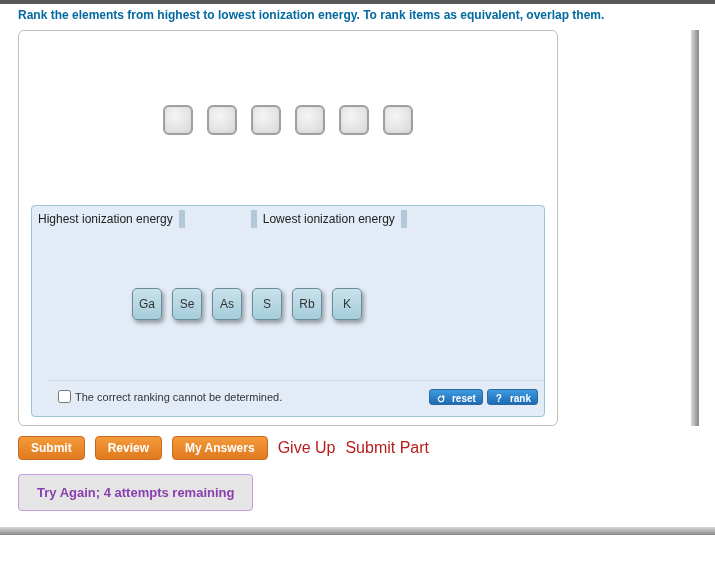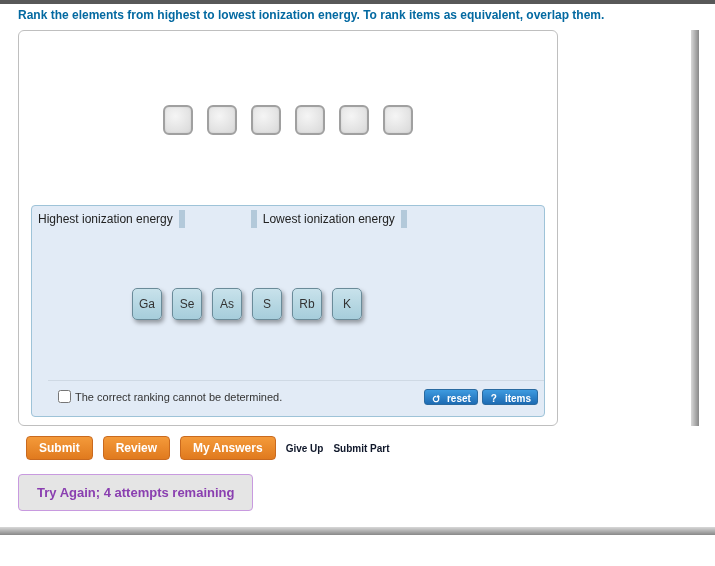--- a/index.html
+++ b/index.html
@@ -97,37 +97,37 @@
     font-size: 10px;
     color: #fff;
     background: linear-gradient(#3e9be0, #1d6bb3);
     margin-left: 4px;
     cursor: pointer;
     font-weight: bold;
   }
   .mini-btn .mi { width:10px; height:10px; display:inline-flex; align-items:center; justify-content:center; }
   .action-row {
     display: flex; align-items: center; gap: 10px;
-    padding: 10px 0 0 26px;
+    padding: 10px 0 0 18px;
   }
   .obtn {
     display: inline-flex; align-items: center; justify-content: center;
     padding: 4px 12px;
     border: 1px solid #c96a1f;
     border-radius: 4px;
     background: linear-gradient(#f49a3a, #e07a1e);
     color: #fff;
     font-weight: bold;
     font-size: 12px;
     cursor: pointer;
   }
   .link-txt {
-    color: #0f172a;
-    font-weight: bold;
-    font-size: 10px;
+    color: #b91c1c;
+    font-weight: normal;
+    font-size: 16px;
     cursor: pointer;
   }
   .feedback-wrap { padding: 14px 0 0 18px; }
   .feedback {
     display: inline-block;
     border: 1px solid #c89adf;
     border-radius: 4px;
     padding: 10px 18px;
     background: #e5e5e5;
     color: #8a3fb0;
@@ -186,21 +186,21 @@
         <span class="mini-btn">
           <span class="mi">
             <svg viewBox="0 0 12 12" width="10" height="10">
                 <path d="M6 2a4 4 0 1 0 3.5 2H11L8.5 1 6 4h1.5A2.5 2.5 0 1 1 6 3.5V2z" fill="#fff"></path>
               </svg>
           </span>
           <span>reset</span>
         </span>
         <span class="mini-btn">
           <span class="mi" style="font-weight:bold">?</span>
-          <span>items</span>
+          <span>rank</span>
         </span>
       </div>
     </div>
   </div>
   <div class="side-shadow"></div>
 </div>
 
 <div class="action-row">
   <span class="obtn">Submit</span>
   <span class="obtn">Review</span>

